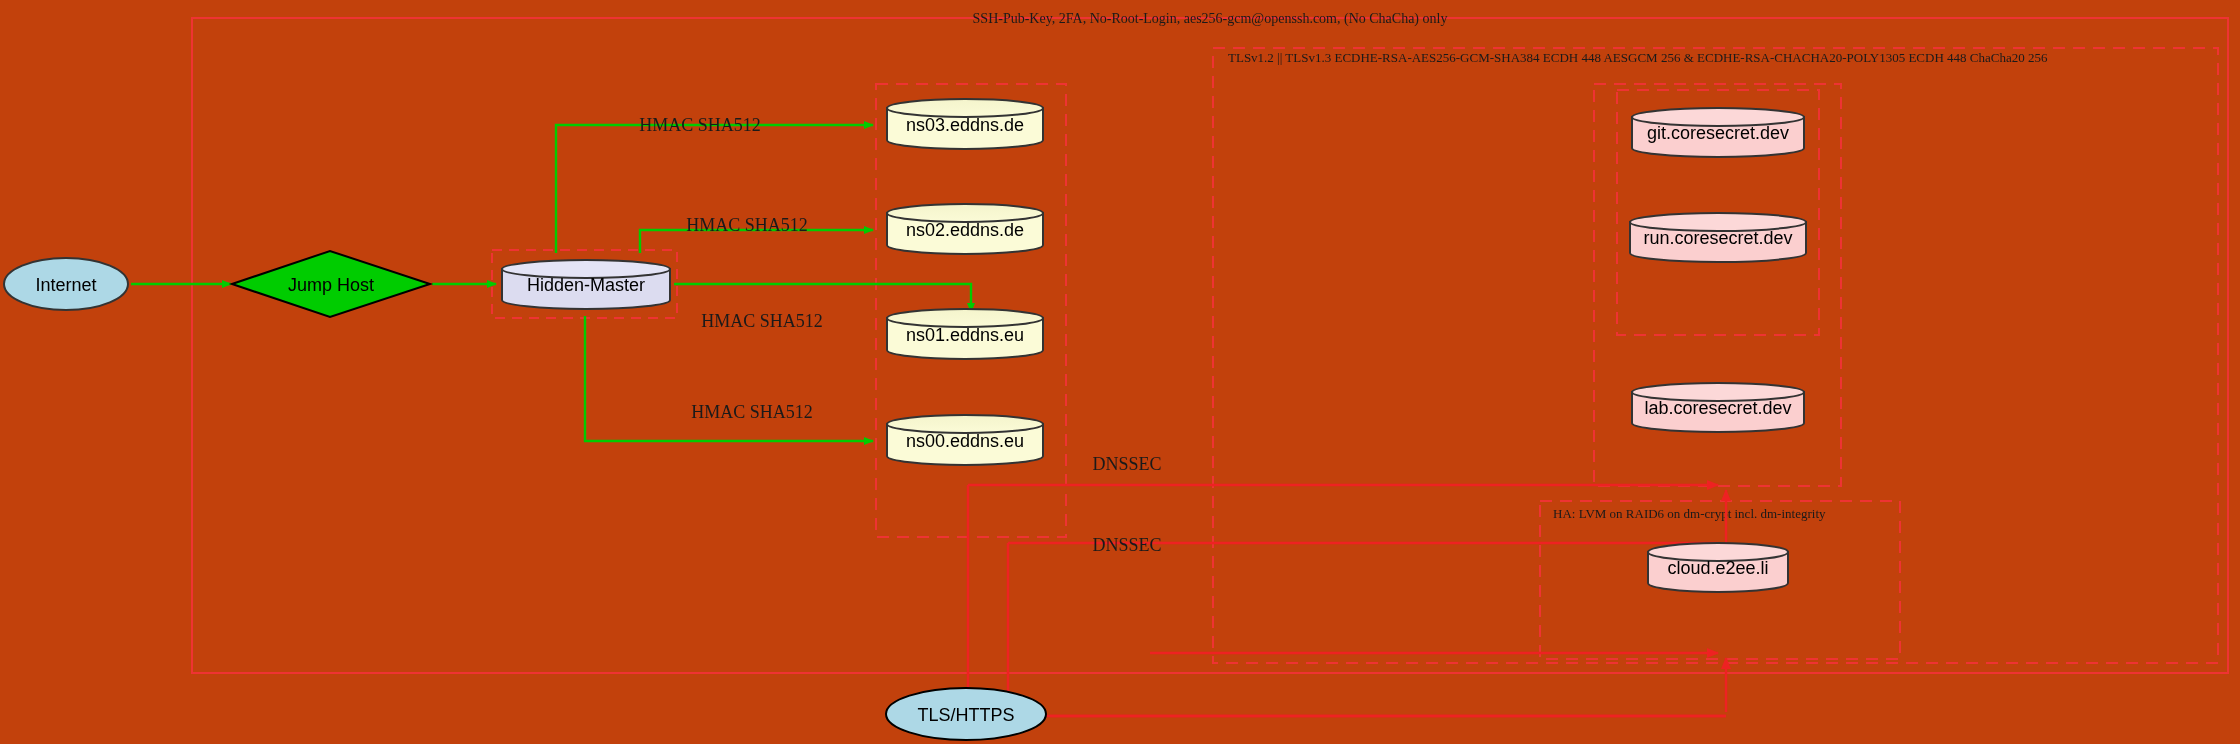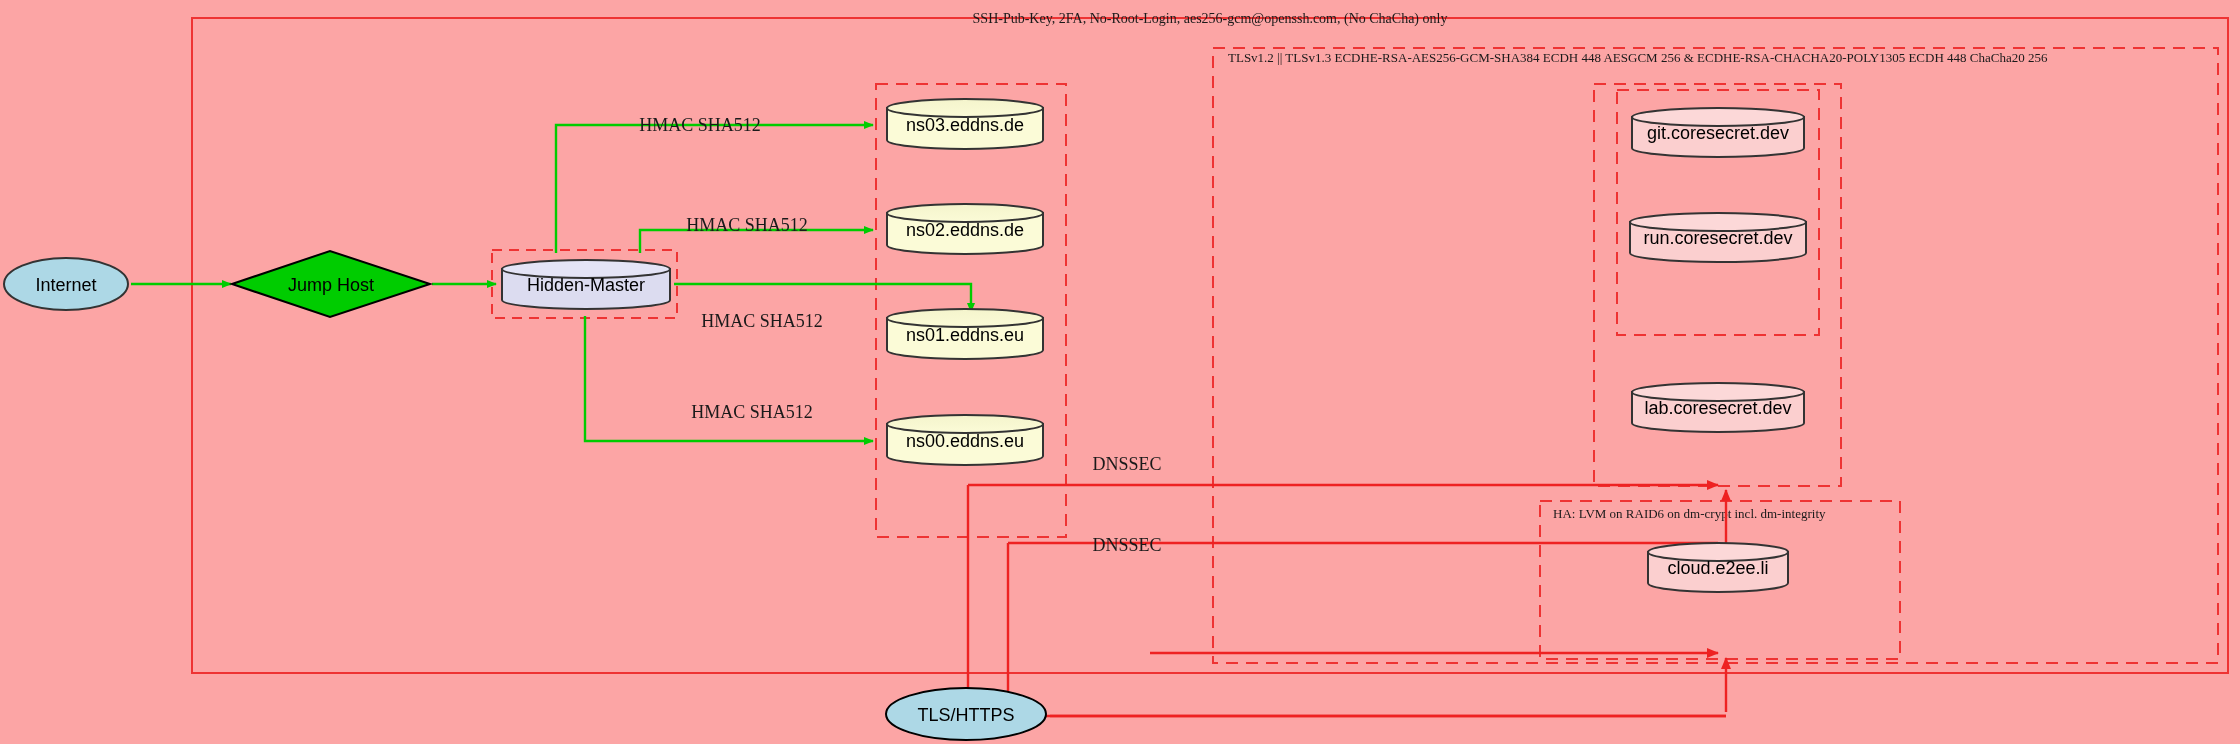--- a/index.html
+++ b/index.html
@@ -6,21 +6,21 @@
   html, body {
     margin: 0;
     padding: 0;
     background: #ffffff;
     font-family: "Liberation Sans", sans-serif;
   }
   #canvas-wrap {
     position: relative;
     width: 2240px;
     height: 744px;
-    background: #fca5a5;
+    background: #c2410c;
     overflow: hidden;
   }
   svg#diagram {
     position: absolute;
     left: 0;
     top: 0;
     width: 2240px;
     height: 744px;
     display: block;
   }

